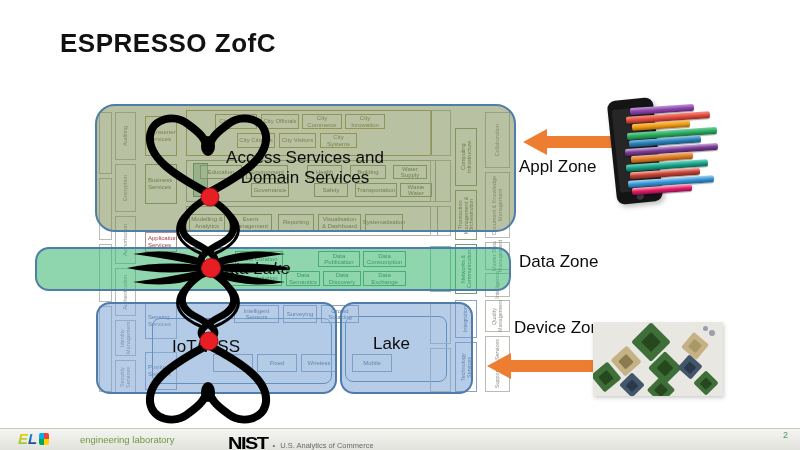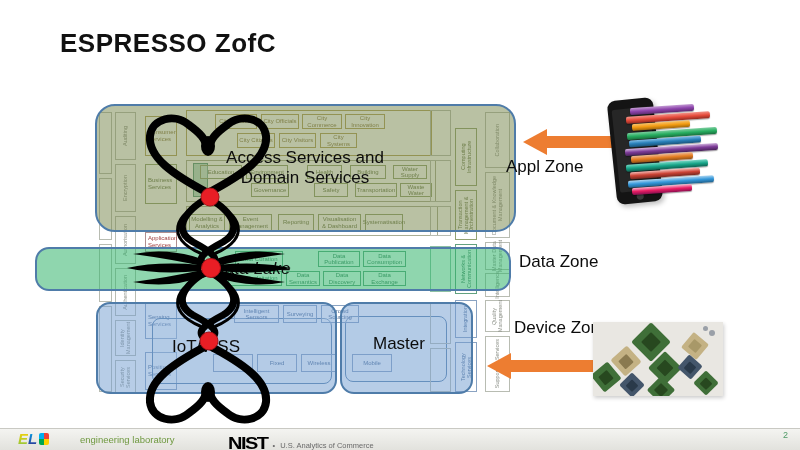--- a/index.html
+++ b/index.html
@@ -201,23 +201,23 @@
   <div class="abs zone zone-data" style="z-index:10;"></div>
   <div class="abs zone zone-dev-l" style="z-index:10;"></div>
   <div class="abs zone zone-dev-r" style="z-index:10;"></div>
 
   <div class="abs bigtext" style="left:200px;top:148px;width:210px;text-align:center;">
     <div>Access Services and</div>
     <div>Domain Services</div>
   </div>
   <div class="abs bigtext" style="left:213px;top:259px;font-style:italic;">Data Lake</div>
   <div class="abs bigtext" style="left:172px;top:337px;">IoT/WSS</div>
-  <div class="abs bigtext" style="left:373px;top:334px;">Master</div>
-
-  <div class="abs zlabel" style="left:506px;top:157px;">Appl Zone</div>
+  <div class="abs bigtext" style="left:373px;top:334px;">Lake</div>
+
+  <div class="abs zlabel" style="left:519px;top:157px;">Appl Zone</div>
   <div class="abs zlabel" style="left:519px;top:252px;">Data Zone</div>
   <div class="abs zlabel" style="left:514px;top:318px;">Device Zone</div>
 
   <div class="abs arr-head" style="left:523px;top:129px;"></div>
   <div class="abs arr-shaft" style="left:546px;top:136px;width:72px;height:12px;"></div>
   <div class="abs arr-head" style="left:487px;top:353px;"></div>
   <div class="abs arr-shaft" style="left:510px;top:360px;width:94px;height:12px;"></div>
 
   <div class="abs phone">
     <div class="screen"></div>

